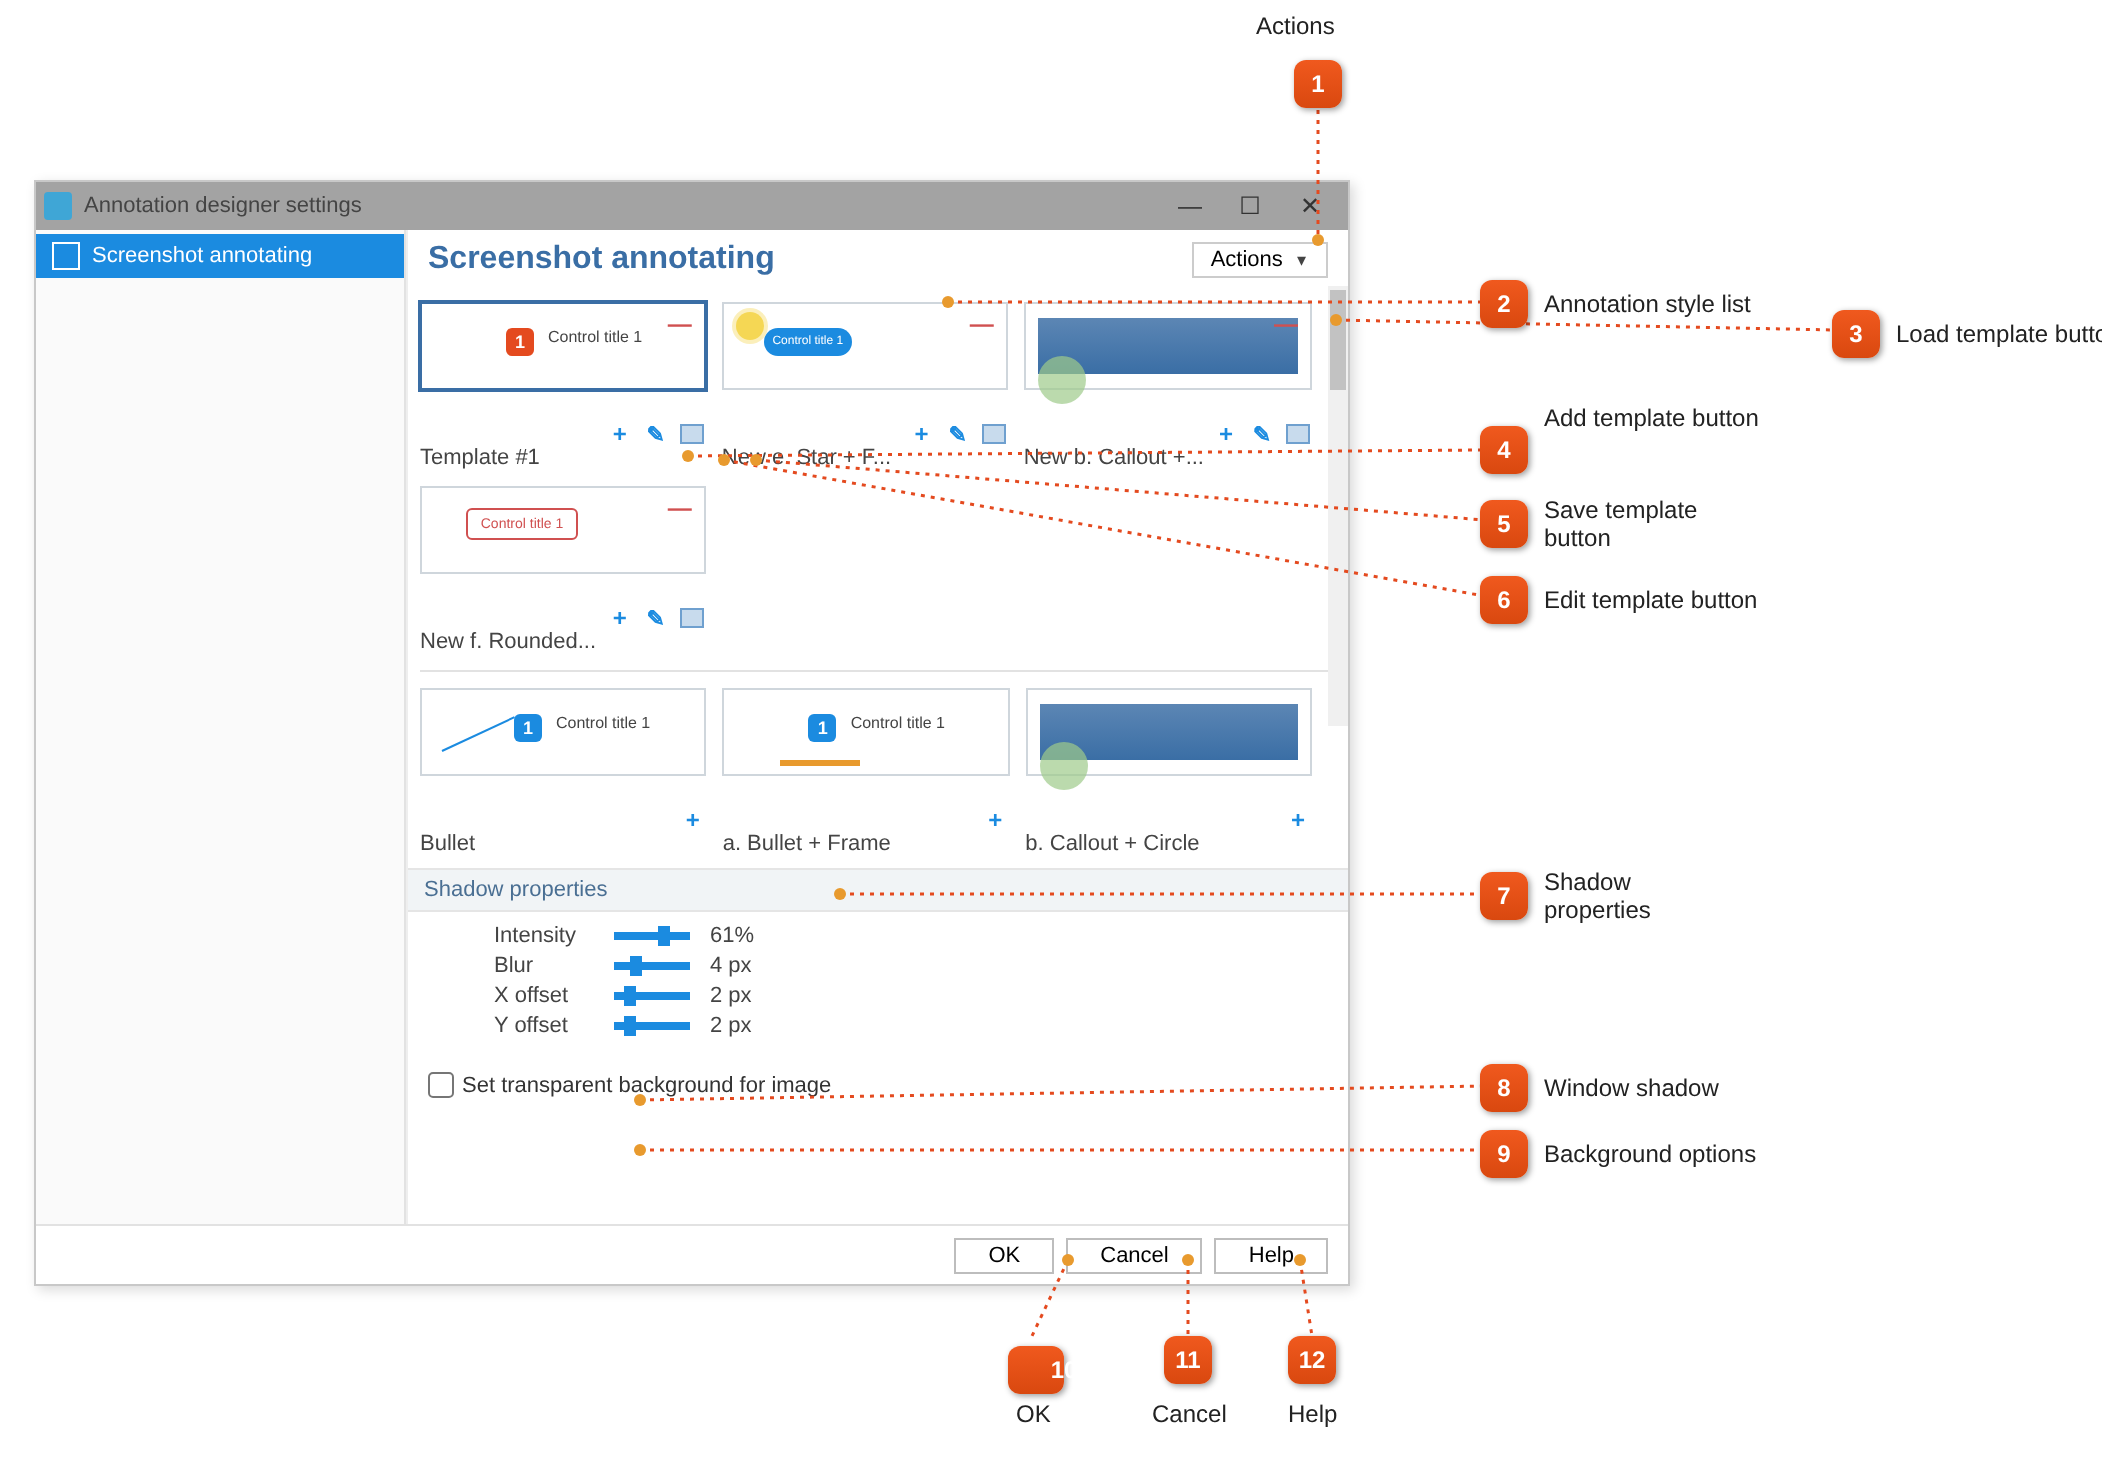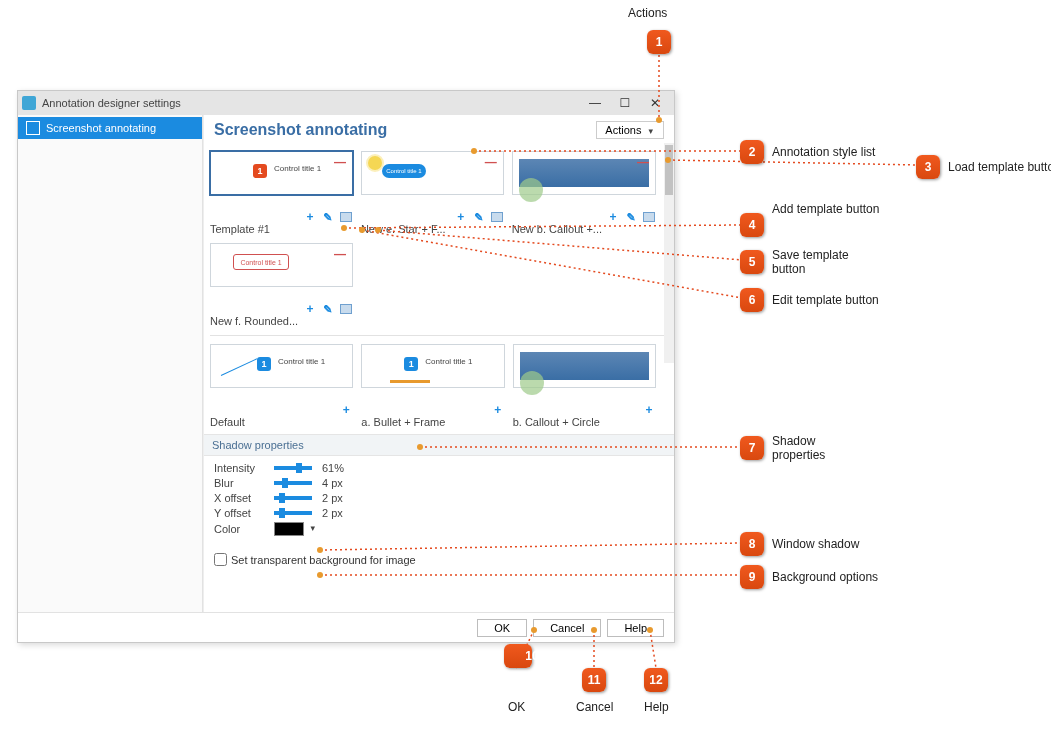--- a/index.html
+++ b/index.html
@@ -20,21 +20,21 @@
     height: 553px;
     border: 1px solid #c8c8c8;
     background: #fff;
     box-shadow: 2px 2px 6px rgba(0,0,0,0.15);
   }
   .titlebar {
     height: 24px;
     display: flex;
     align-items: center;
     padding: 0 4px;
-    background: #e5e5e5;
+    background: #a3a3a3;
   }
   .app-icon {
     width: 14px; height: 14px;
     background: #3fa6d6;
     border-radius: 2px;
     margin-right: 6px;
     display:inline-block;
   }
   .titlebar-title { flex: 1; font-size: 11px; color: #444; }
   .win-btn { width: 30px; text-align: center; font-size: 12px; cursor: pointer; }
@@ -182,21 +182,21 @@
   .ctl-text { font-size:8px; color:#444; margin-left:3px; }
   .divider { height:1px; background:#e2e2e2; margin:8px 0; }
   .scroll-stub {
     position:absolute; right:0; top:0; width:10px; height:220px;
     background:#f0f0f0;
   }
   .scroll-thumb {
     position:absolute; right:1px; top:2px; width:8px; height:50px;
     background:#c2c2c2;
   }
-  .shadow-props { padding: 6px 10px 8px 10px; }
+  .shadow-props { padding: 6px 10px 8px 10px; margin-left: 33px; }
   .prop-row { display:flex; align-items:center; margin-bottom:3px; font-size:11px; }
   .prop-label { width:60px; color:#444; }
   .slider-track {
     width:38px; height:4px; background:#1b8be0;
     position:relative; margin-right:10px;
   }
   .slider-thumb {
     position:absolute; top:-3px; width:6px; height:10px;
     background:#1b8be0;
   }
@@ -397,21 +397,21 @@
         <div class="divider"></div>
 
         <div class="template-grid" style="padding-right:12px;">
           <div class="tpl-card">
             <div class="tpl-thumb">
               <span class="thumb-line" style="left:10px; top:30px; transform:rotate(-25deg);"></span>
               <span class="pill-blue" style="position:absolute;left:46px;top:12px;">1</span>
               <span class="ctl-text" style="position:absolute;left:64px;top:12px;">Control title 1</span>
             </div>
             <div class="tpl-row">
-              <span class="tpl-name">Default</span>
+              <span class="tpl-name">Bullet</span>
               <span class="icon-btn plus">+</span>
             </div>
           </div>
           <div class="tpl-card">
             <div class="tpl-thumb">
               <span class="pill-blue" style="position:absolute;left:42px;top:12px;">1</span>
               <span class="ctl-text" style="position:absolute;left:60px;top:12px;">Control title 1</span>
               <span class="thumb-frame-line"></span>
             </div>
             <div class="tpl-row">
@@ -456,24 +456,20 @@
               <span class="slider-thumb" style="left:5px;"></span>
             </span>
           <span class="prop-val">2 px</span>
         </div>
         <div class="prop-row">
           <span class="prop-label">Y offset</span>
           <span class="slider-track">
               <span class="slider-thumb" style="left:5px;"></span>
             </span>
           <span class="prop-val">2 px</span>
-        </div>
-        <div class="prop-row">
-          <span class="prop-label">Color</span>
-          <span class="color-swatch"></span>
         </div>
       </div>
 
       <div class="bg-section">
         <div class="prop-row">
           <input type="checkbox" class="chk" style="">
           <span>Set transparent background for image</span>
         </div>
       </div>
 
@@ -540,20 +536,20 @@
 
 <div class="callout-badge" style="left:740px; top:436px;">7</div>
 <div class="callout-label" style="left:772px; top:434px; width:80px; white-space:normal;">Shadow properties</div>
 
 <div class="callout-badge" style="left:740px; top:532px;">8</div>
 <div class="callout-label" style="left:772px; top:537px;">Window shadow</div>
 
 <div class="callout-badge" style="left:740px; top:565px;">9</div>
 <div class="callout-label" style="left:772px; top:570px;">Background options</div>
 
-<div class="callout-badge" style="left:504px; top:644px;padding-left:28px;">10</div>
+<div class="callout-badge" style="left:504px; top:673px;padding-left:28px;">10</div>
 <div class="callout-label" style="left:508px; top:700px;">OK</div>
 
 <div class="callout-badge" style="left:582px; top:668px;">11</div>
 <div class="callout-label" style="left:576px; top:700px;">Cancel</div>
 
 <div class="callout-badge" style="left:644px; top:668px;text-align:center;">12</div>
 <div class="callout-label" style="left:644px; top:700px;">Help</div>
 
 </body></html>

